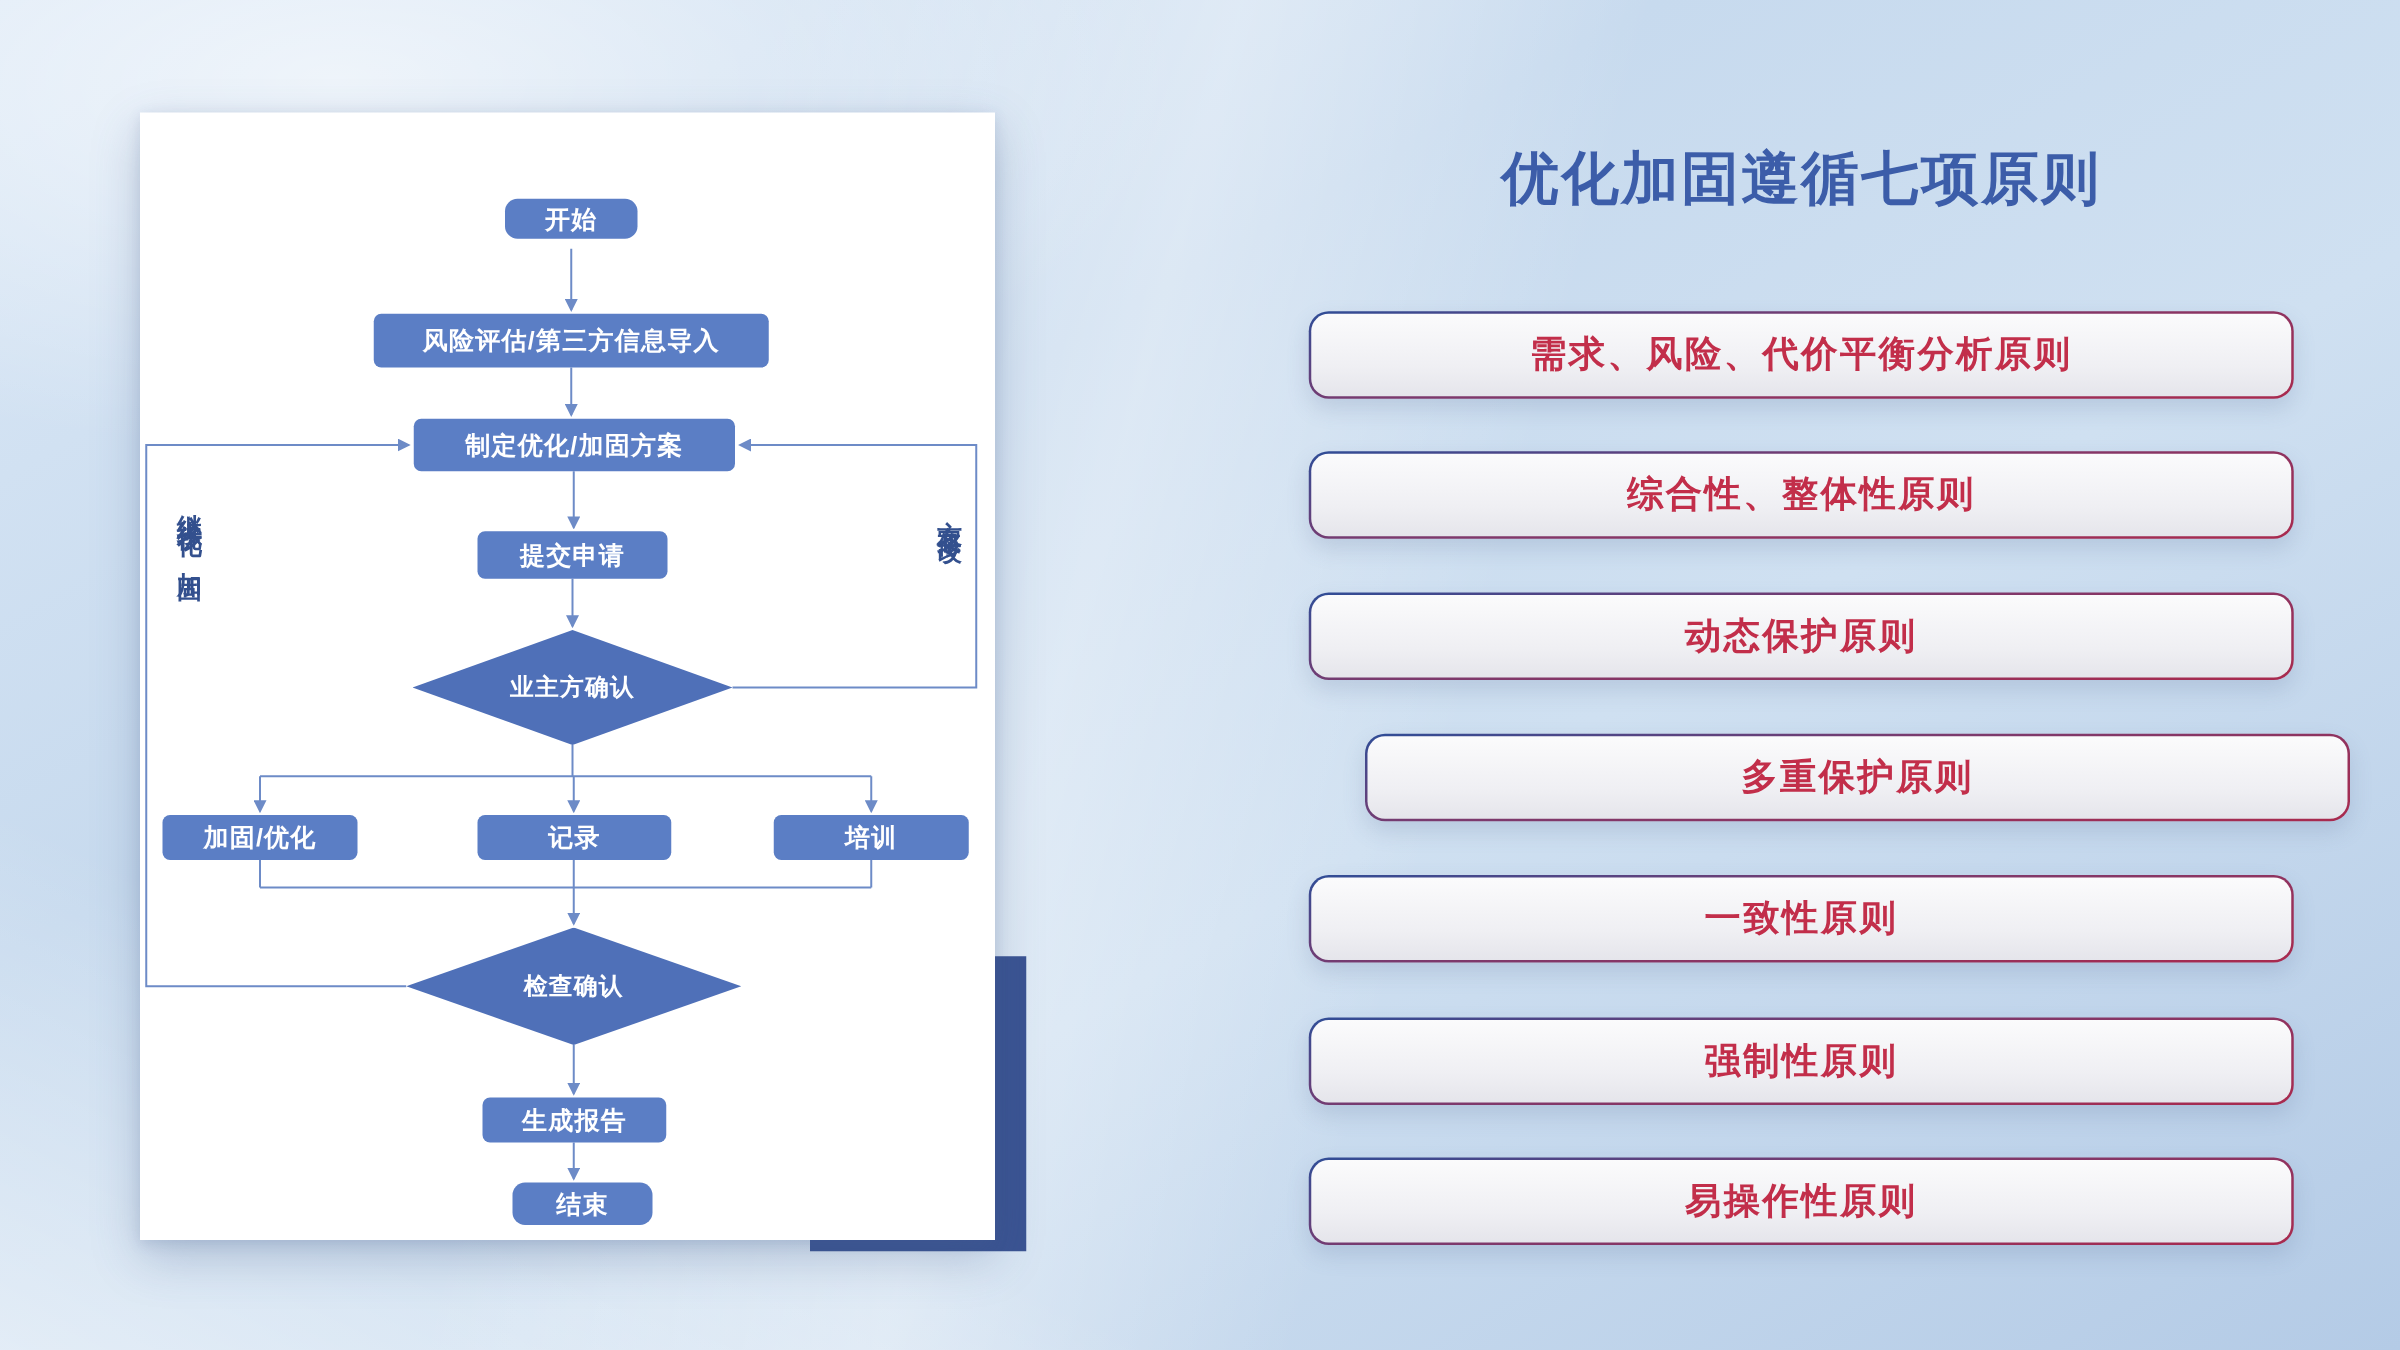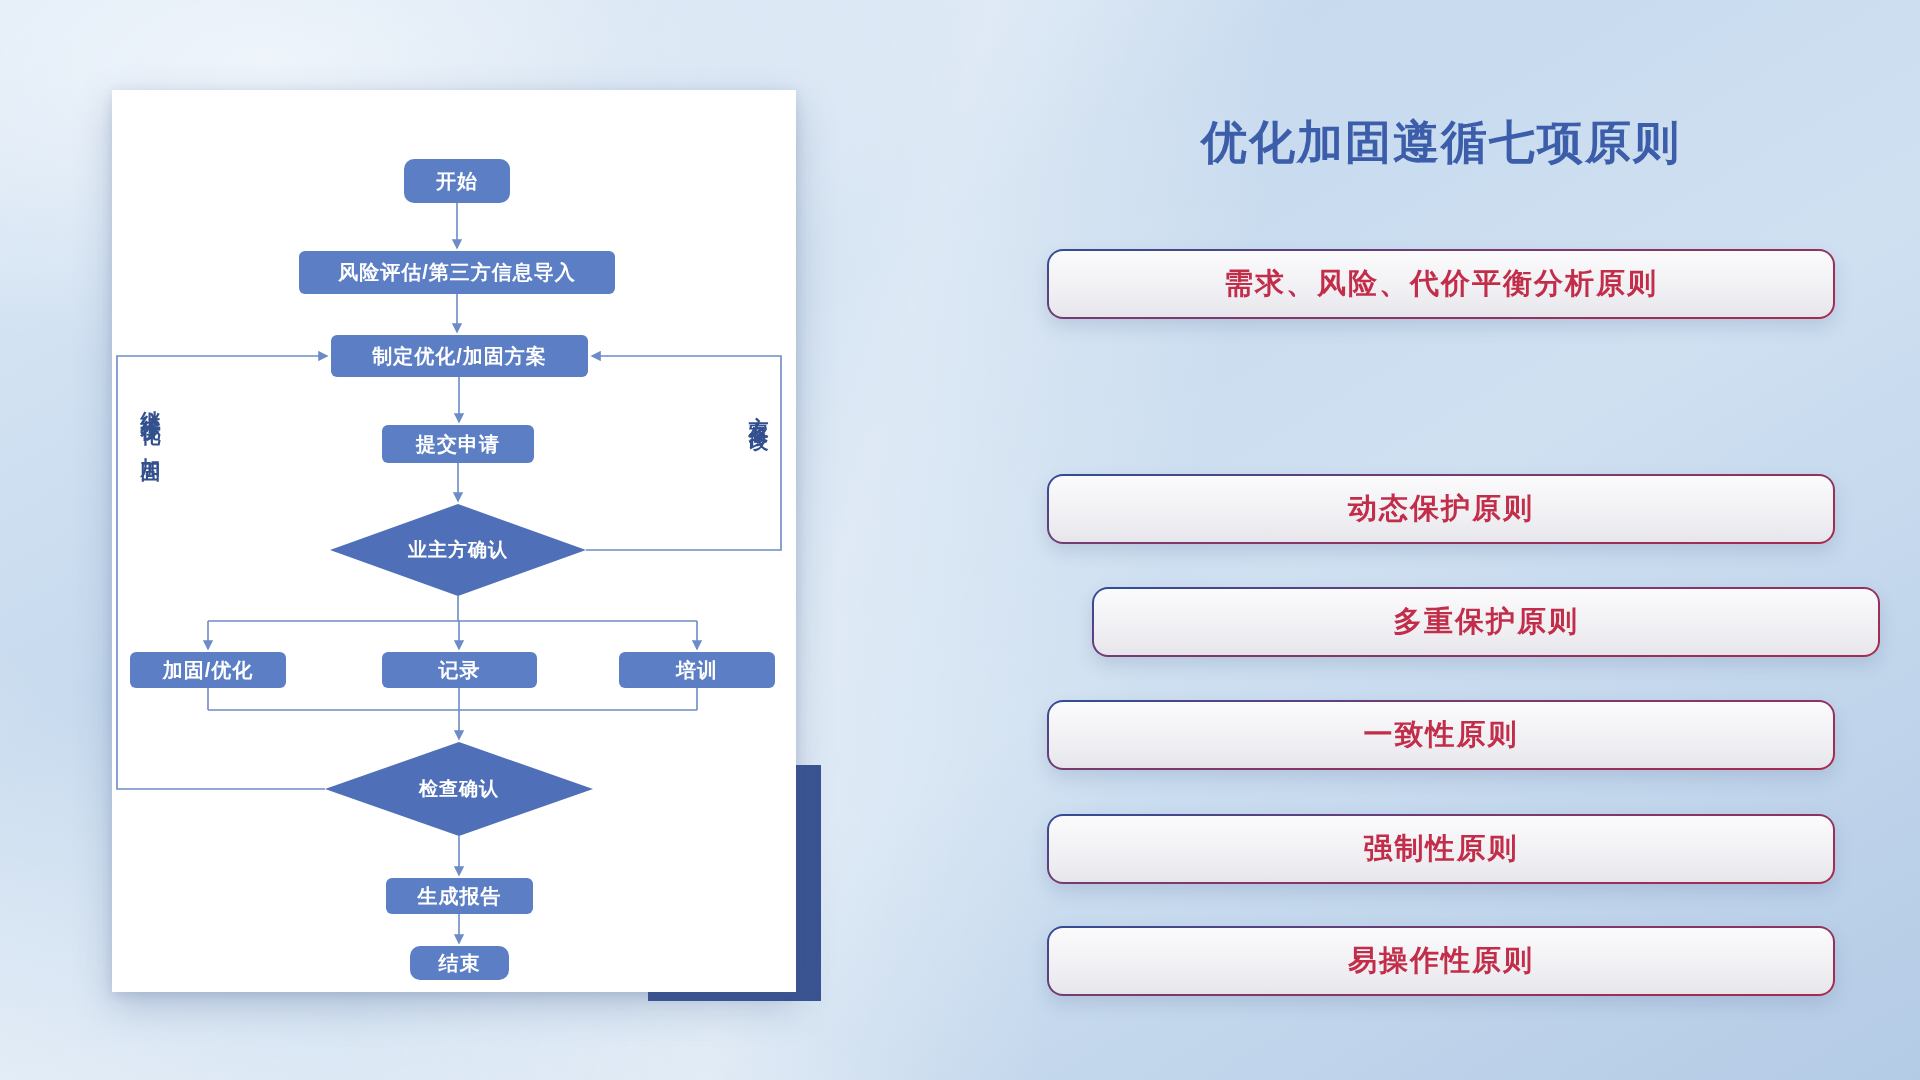--- a/index.html
+++ b/index.html
@@ -92,56 +92,59 @@
         <path d="M585 598 V620"></path>
         <path d="M96 620 H585"></path>
         <path d="M347 620 V649" marker-end="url(#ah)"></path>
         <path d="M347 746 V785" marker-end="url(#ah)"></path>
         <path d="M347 824 V853" marker-end="url(#ah)"></path>
         <path d="M474 460 H669 V266 H480" marker-end="url(#ah)"></path>
         <path d="M213 699 H5 V266 H215" marker-end="url(#ah)"></path>
       </g>
     </svg>
 
-    <div class="fnode terminal" style="left:292px; top:69px; width:106px; height:44px;">开始</div>
+    <div class="fnode terminal" style="left:292px; top:69px; width:106px; height:32px;">开始</div>
 
     <div class="fnode" style="left:187px; top:161px; width:316px; height:43px;">风险评估/第三方信息导入</div>
 
     <div class="fnode" style="left:219px; top:245px; width:257px; height:42px;">制定优化/加固方案</div>
 
     <div class="fnode" style="left:270px; top:335px; width:152px; height:38px;">提交申请</div>
 
     <div class="fdiamond" style="left:218px; top:414px; width:256px; height:92px;">业主方确认</div>
 
     <div class="fnode" style="left:18px; top:562px; width:156px; height:36px;">加固/优化</div>
 
     <div class="fnode" style="left:270px; top:562px; width:155px; height:36px;">记录</div>
 
     <div class="fnode" style="left:507px; top:562px; width:156px; height:36px;">培训</div>
 
     <div class="fdiamond" style="left:213px; top:652px; width:268px; height:94px;">检查确认</div>
 
     <div class="fnode" style="left:274px; top:788px; width:147px; height:36px;">生成报告</div>
 
-    <div class="fnode terminal" style="left:298px; top:856px; width:99px; height:34px;">结束</div>
+    <div class="fnode terminal" style="left:298px; top:856px; width:112px; height:34px;">结束</div>
 
     <div class="vlabel" style="left:26px; top:305px; height:180px;">继续优化/加固</div>
 
     <div class="vlabel" style="left:634px; top:310px; height:120px;">方案修改</div>
 
   </div>
 
   <div class="right-panel">
 
     <h1 class="panel-title">优化加固遵循七项原则</h1>
 
     <div class="pill" style="top:249px;">
       <div class="pill-inner">需求、风险、代价平衡分析原则</div>
     </div>
 
+    <div class="pill" style="top:361px;">
+      <div class="pill-inner">综合性、整体性原则</div>
+    </div>
 
     <div class="pill" style="top:474px;">
       <div class="pill-inner">动态保护原则</div>
     </div>
 
     <div class="pill" style="top:587px;margin-left:45px;">
       <div class="pill-inner">多重保护原则</div>
     </div>
 
     <div class="pill" style="top:700px;">

